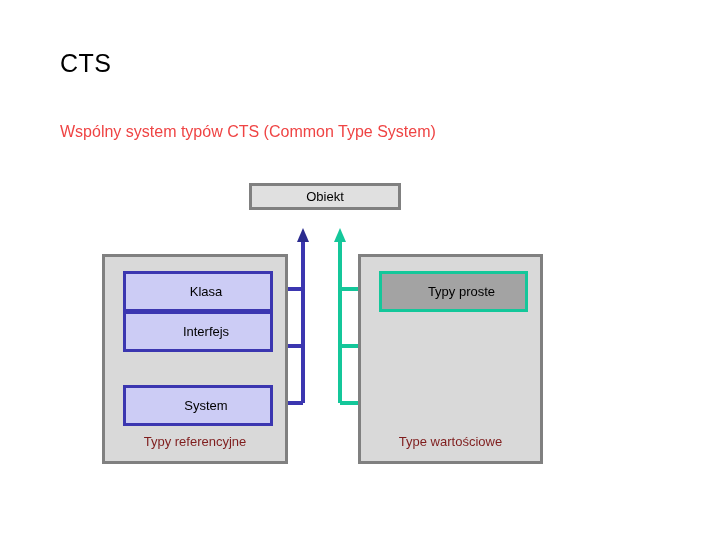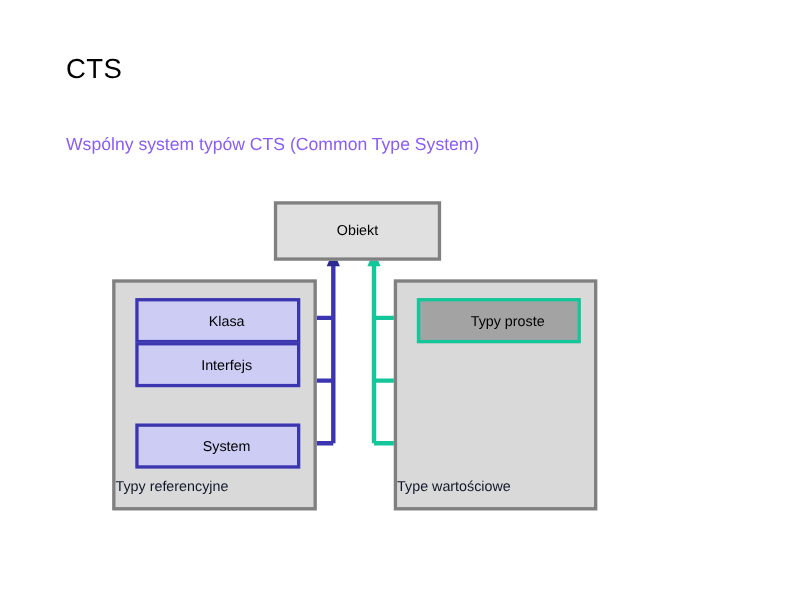--- a/index.html
+++ b/index.html
@@ -36,40 +36,40 @@
     color: #000000;
     white-space: nowrap;
   }
   .slide-subtitle {
     position: absolute;
     left: 60px;
     top: 122px;
     font-size: 16px;
     line-height: 20px;
     font-weight: normal;
-    color: #8b5cf6;
+    color: #ef4444;
     white-space: nowrap;
   }
 
   
   #diagram {
     position: absolute;
     left: 0;
     top: 0;
     width: 720px;
     height: 540px;
   }
 
   
   .obiekt-box {
     position: absolute;
     left: 249px;
     top: 183px;
     width: 152px;
-    height: 54px;
+    height: 27px;
     box-sizing: border-box;
     background: #e0e0e0;
     border: 3px solid #808080;
     display: flex;
     align-items: center;
     justify-content: center;
   }
   .obiekt-box .box-label {
     font-size: 13px;
     line-height: 16px;
@@ -94,23 +94,24 @@
     left: 358px;
     top: 254px;
     width: 185px;
     height: 210px;
   }
   .group-caption {
     position: absolute;
     left: 0;
     right: 0;
     bottom: 11px;
+    text-align: center;
     font-size: 13px;
     line-height: 17px;
-    color: #0f172a;
+    color: #7f1d1d;
     white-space: nowrap;
   }
 
   
   .item-box {
     position: absolute;
     box-sizing: border-box;
     height: 41px;
     display: flex;
     align-items: center;

